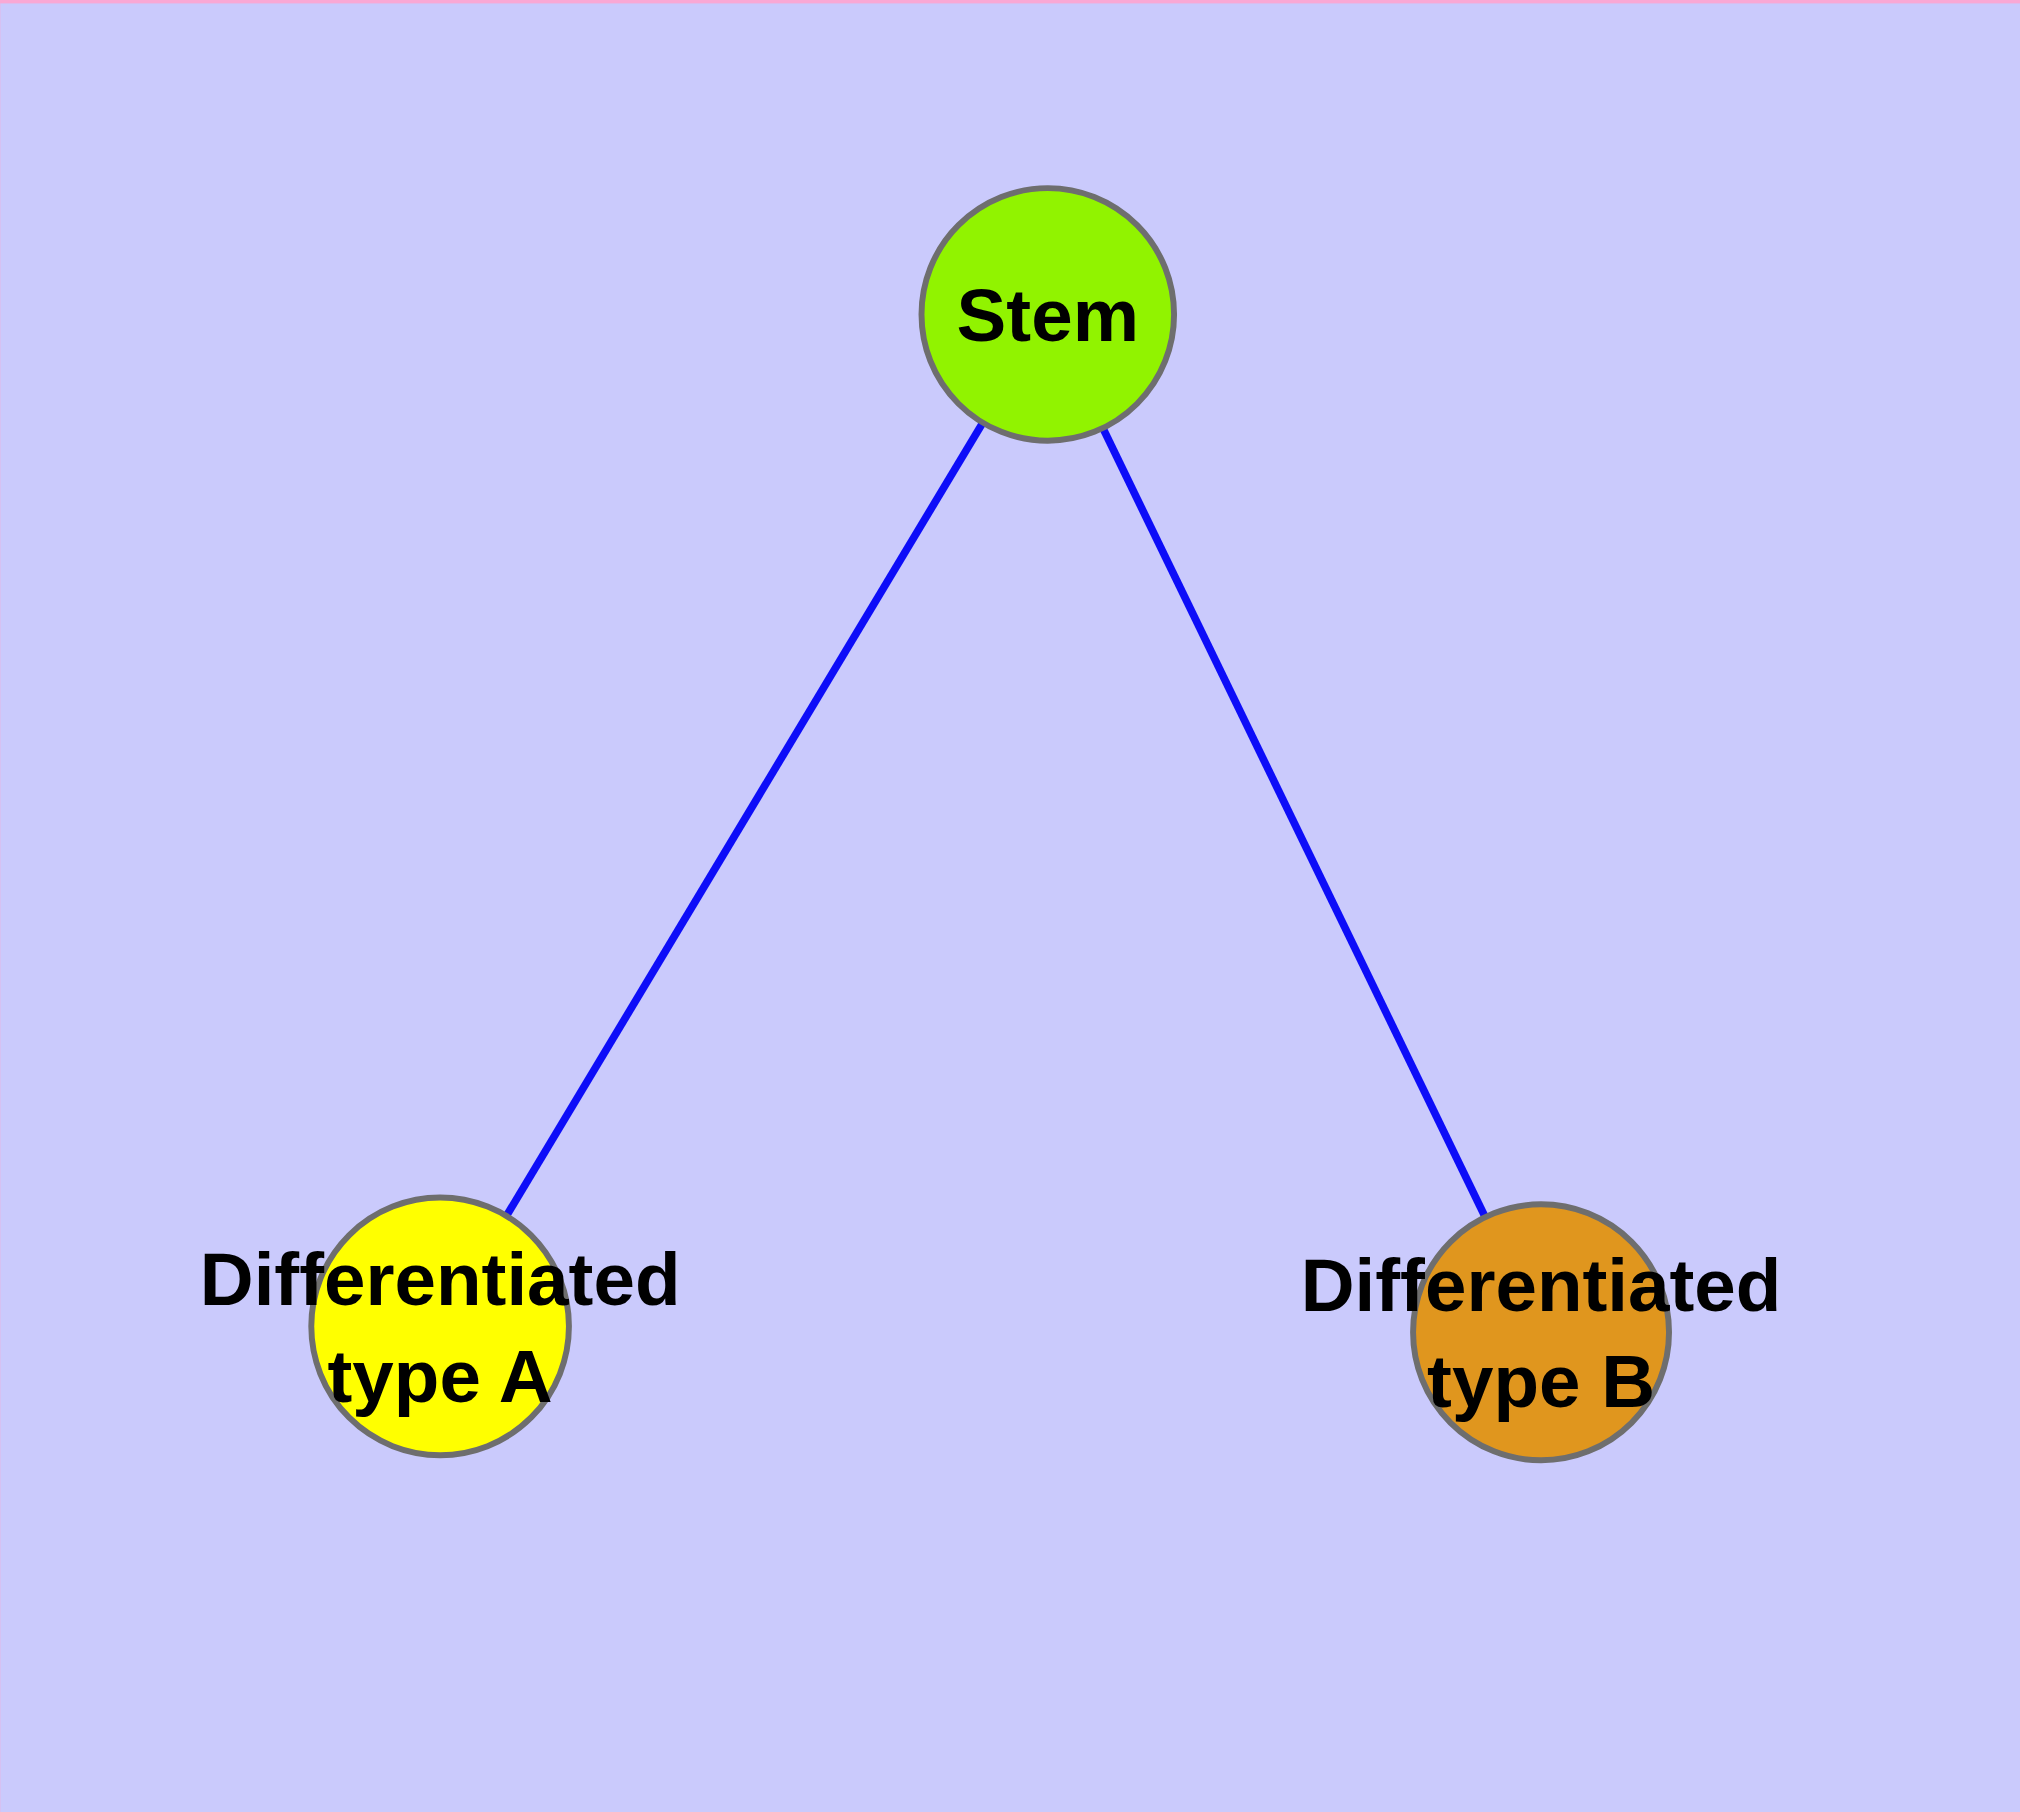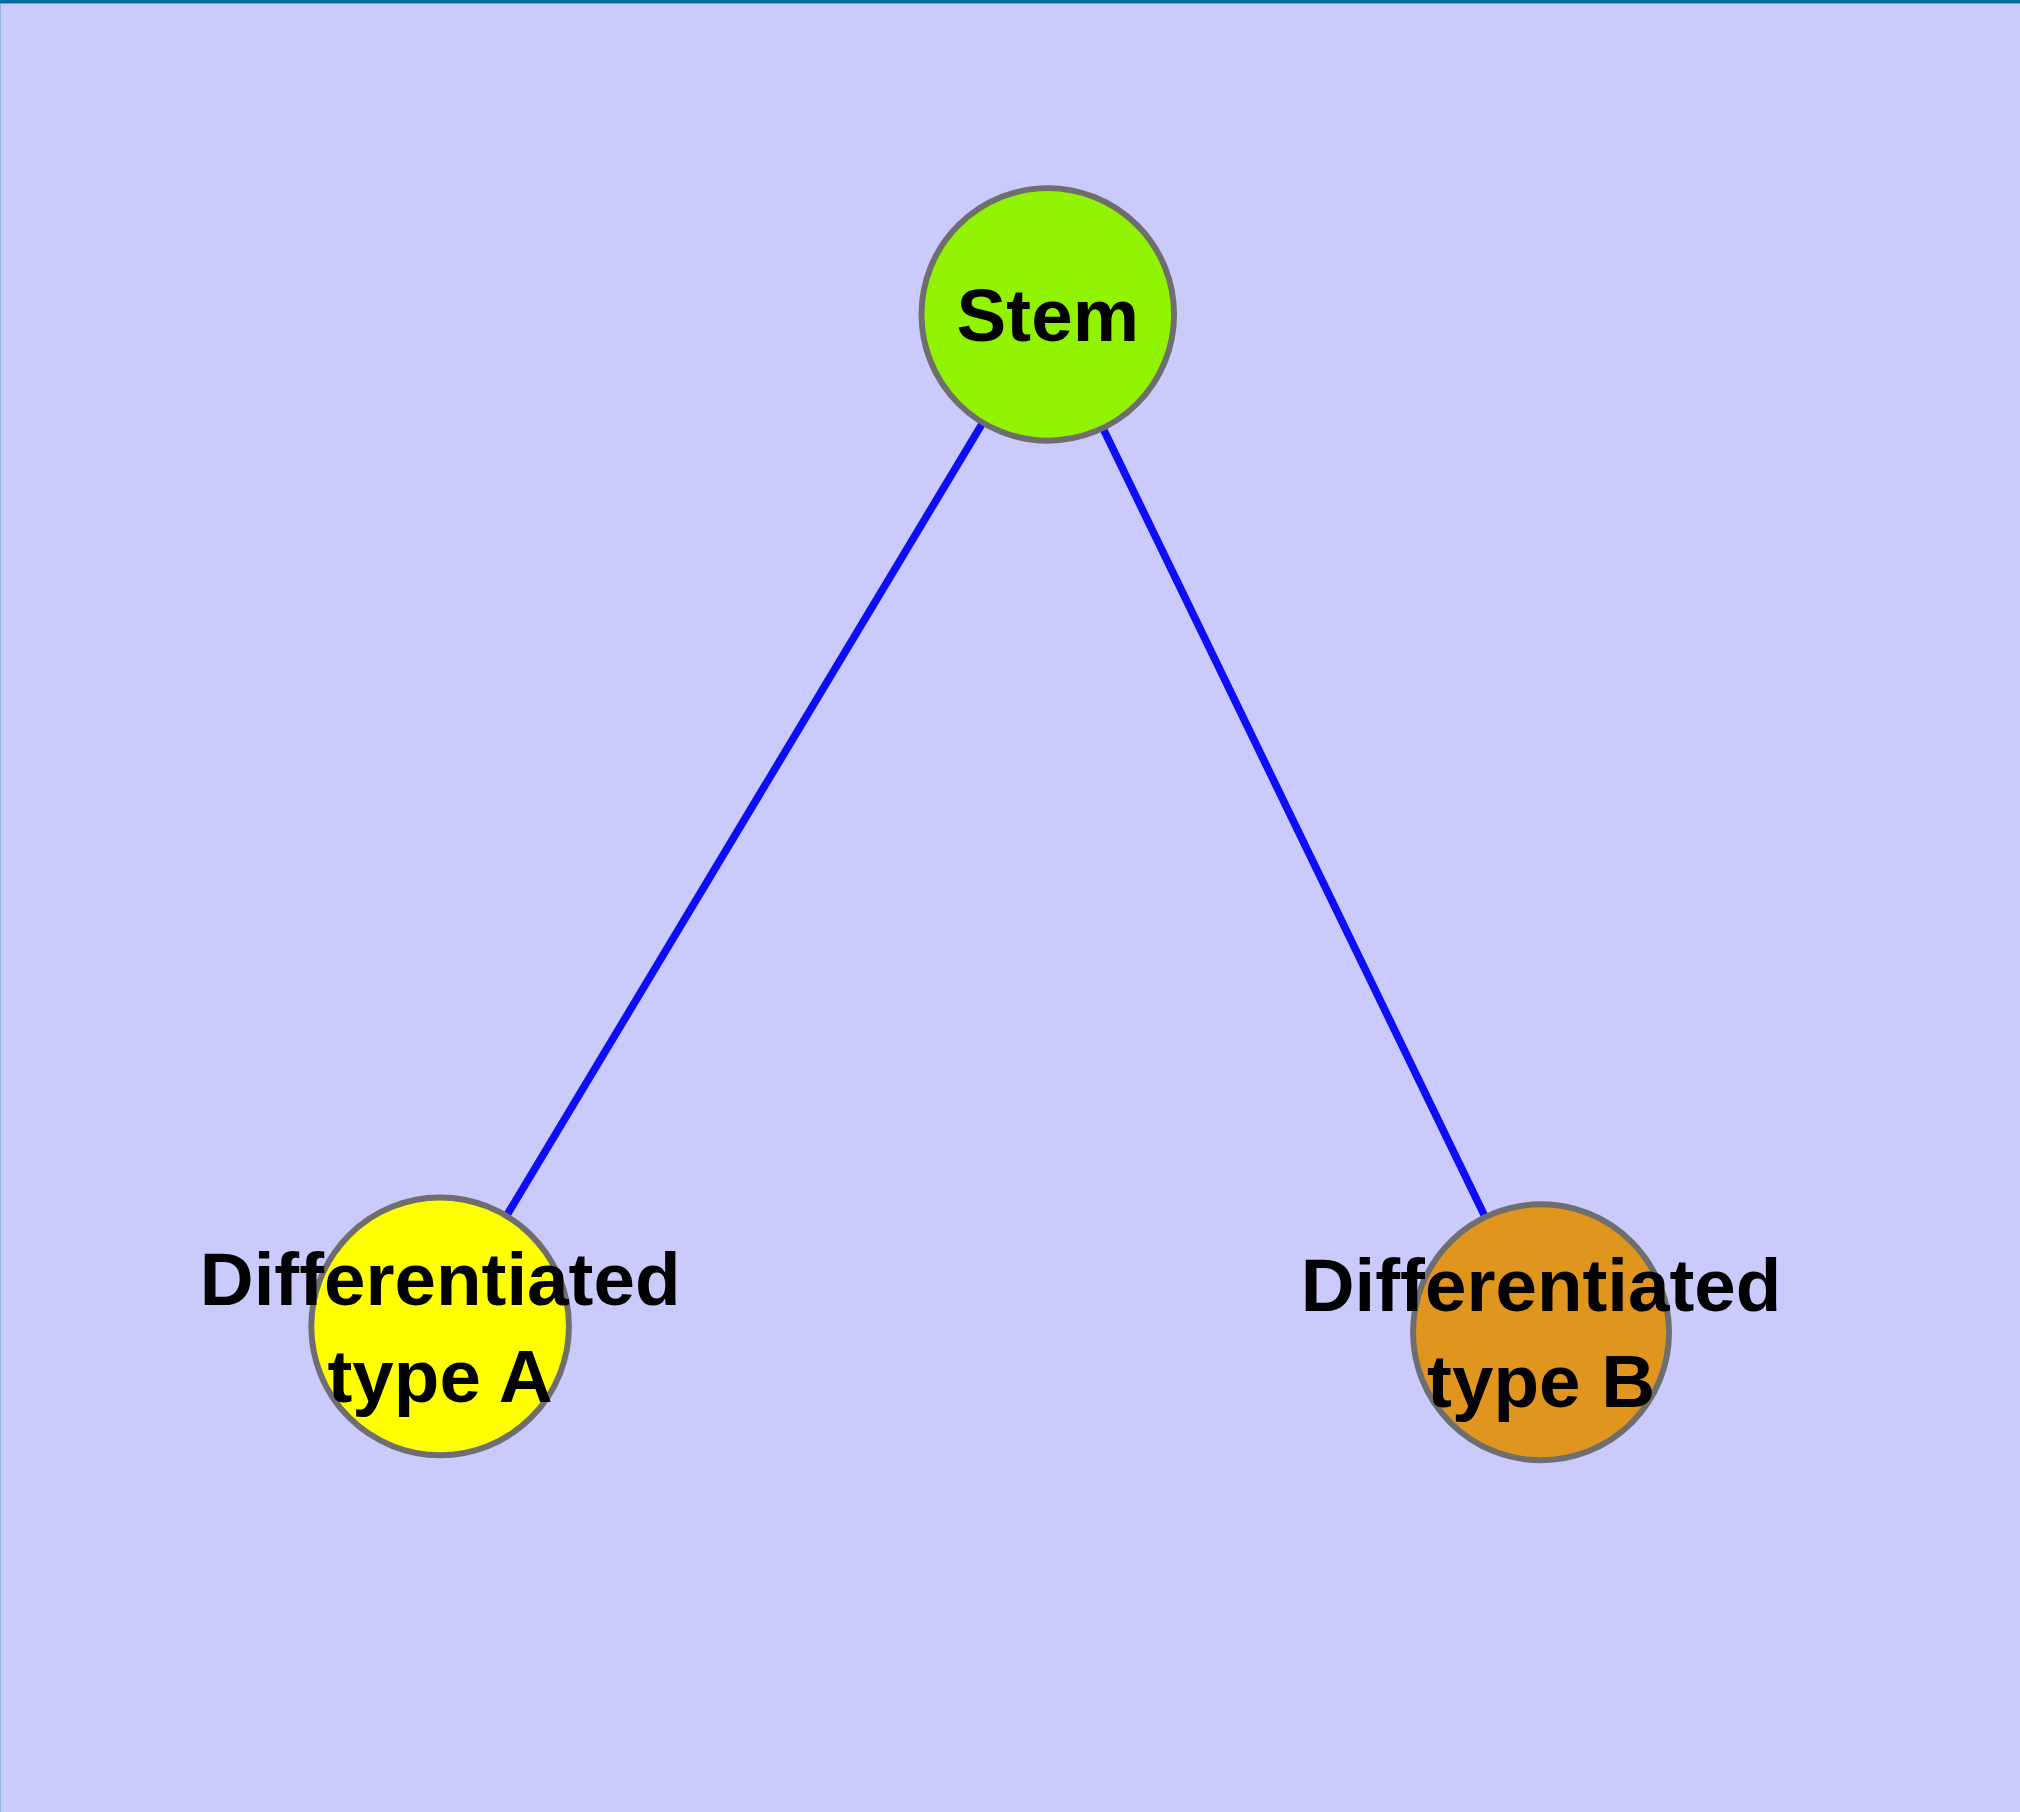--- a/index.html
+++ b/index.html
@@ -7,21 +7,21 @@
     padding: 0;
     background: #ffffff;
     width: 100%;
     height: 100%;
     overflow: hidden;
   }
   .stage {
     position: relative;
     width: 2021px;
     height: 1812px;
-    background: #0369a1;
+    background: #f9a8d4;
   }
   svg.graph {
     position: absolute;
     left: 0;
     top: 0;
     width: 2021px;
     height: 1812px;
     display: block;
   }
   text.node-label {

